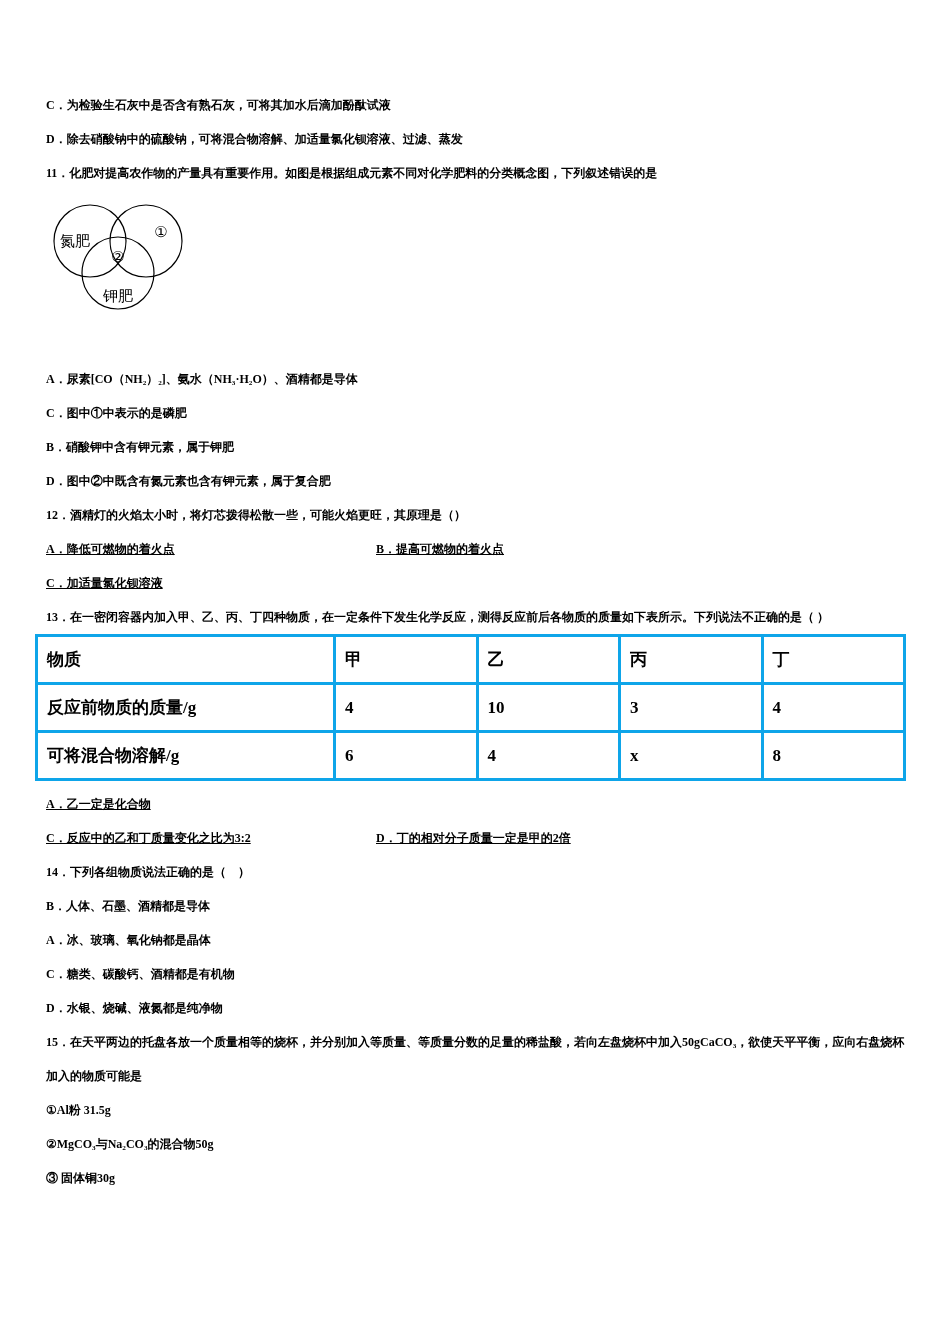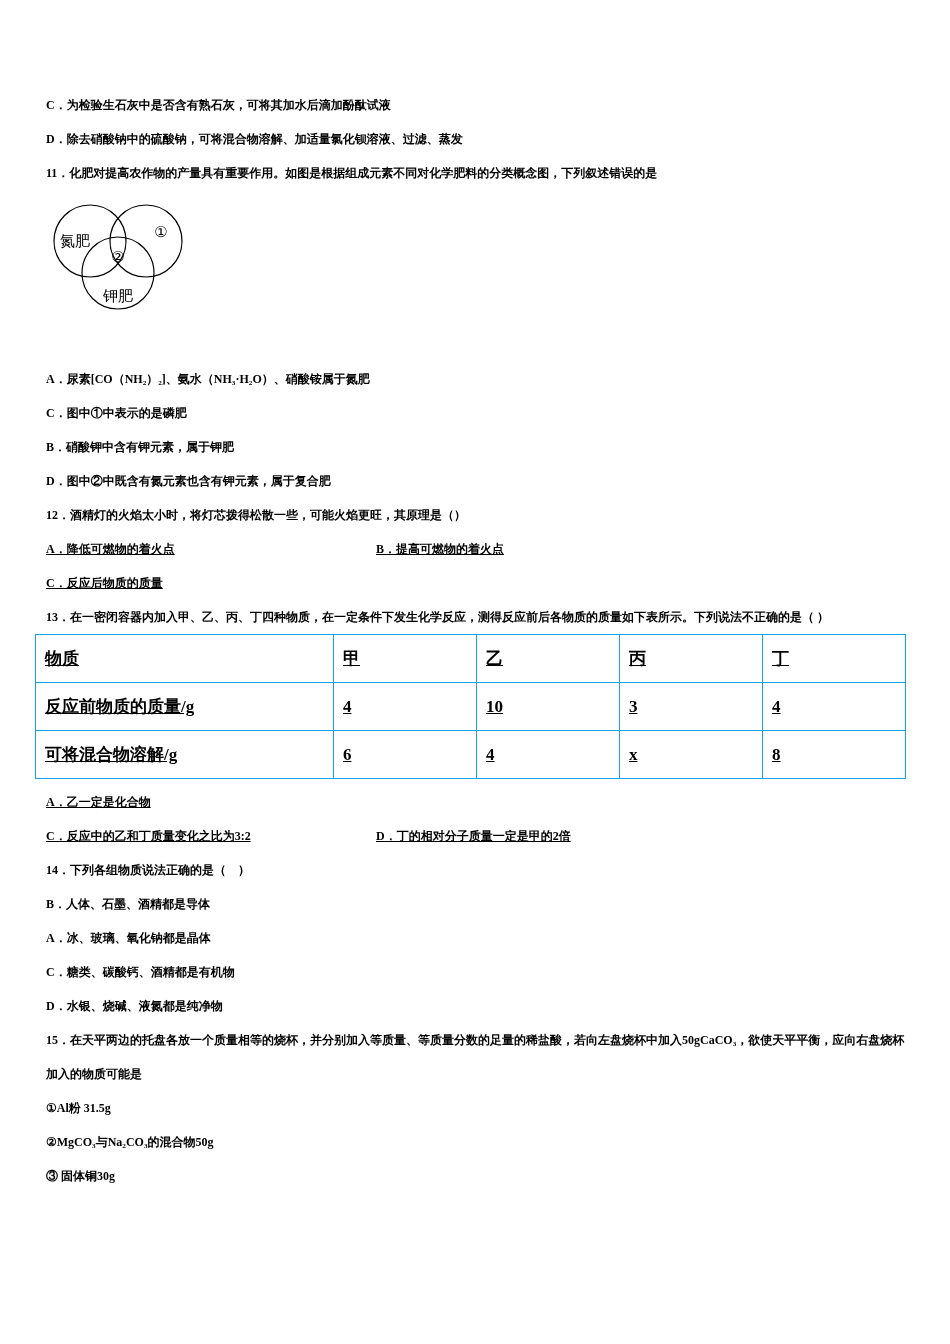--- a/index.html
+++ b/index.html
@@ -28,27 +28,26 @@
     font-size: 15px;
     font-weight: normal;
   }
   table.qtable {
     border-collapse: collapse;
     table-layout: fixed;
     width: 871px;
     margin: 0 0 6px -11px;
   }
   table.qtable td {
-    border: 1px solid #0ea5e9;
+    border: 3px solid #0ea5e9;
     height: 48px;
     padding: 2px 9px;
     font-size: 17px;
     font-weight: bold;
     vertical-align: middle;
-    text-decoration: underline;
   }
   table.qtable td.c0 { width: 298px; }
 </style>
 </head>
 <body>
 
 <div class="page">
 
   <p class="line">C．为检验生石灰中是否含有熟石灰，可将其加水后滴加酚酞试液</p>
   <p class="line">D．除去硝酸钠中的硫酸钠，可将混合物溶解、加适量氯化钡溶液、过滤、蒸发</p>
@@ -60,32 +59,32 @@
       <circle cx="42" cy="39" r="36" fill="none" stroke="#000000" stroke-width="1.2"></circle>
       <circle cx="98" cy="39" r="36" fill="none" stroke="#000000" stroke-width="1.2"></circle>
       <circle cx="70" cy="71" r="36" fill="none" stroke="#000000" stroke-width="1.2"></circle>
       <text class="venn-label" x="27" y="44" text-anchor="middle">氮肥</text>
       <text class="venn-label" x="113" y="35" text-anchor="middle">①</text>
       <text class="venn-label" x="70" y="60" text-anchor="middle">②</text>
       <text class="venn-label" x="70" y="99" text-anchor="middle">钾肥</text>
     </svg>
   </div>
 
-  <p class="line">A．尿素[CO（NH₂）₂]、氨水（NH₃·H₂O）、硝酸铵属于氮肥</p>
+  <p class="line">A．尿素[CO（NH₂）₂]、氨水（NH₃·H₂O）、酒精都是导体</p>
   <p class="line">C．图中①中表示的是磷肥</p>
   <p class="line">B．硝酸钾中含有钾元素，属于钾肥</p>
   <p class="line">D．图中②中既含有氮元素也含有钾元素，属于复合肥</p>
 
   <p class="line">12．酒精灯的火焰太小时，将灯芯拨得松散一些，可能火焰更旺，其原理是（）</p>
   <div class="line cols">
     <span class="col-a">A．降低可燃物的着火点</span>
     <span class="col-b">B．提高可燃物的着火点</span>
   </div>
   <div class="line cols">
-    <span class="col-a">C．反应后物质的质量</span>
+    <span class="col-a">C．加适量氯化钡溶液</span>
   </div>
 
   <p class="line">13．在一密闭容器内加入甲、乙、丙、丁四种物质，在一定条件下发生化学反应，测得反应前后各物质的质量如下表所示。下列说法不正确的是（ ）</p>
 
   <table class="qtable">
     <tbody>
       <tr>
         <td class="c0">物质</td>
         <td>甲</td>
         <td>乙</td>

